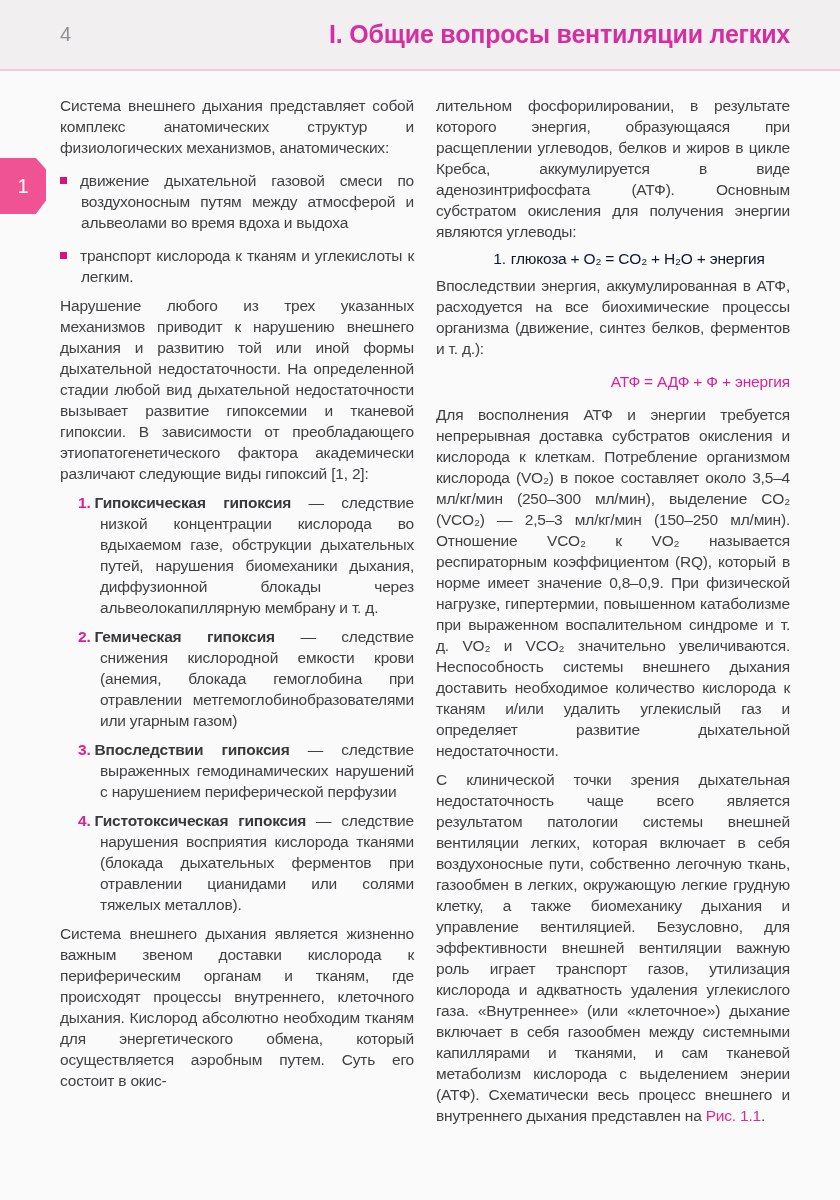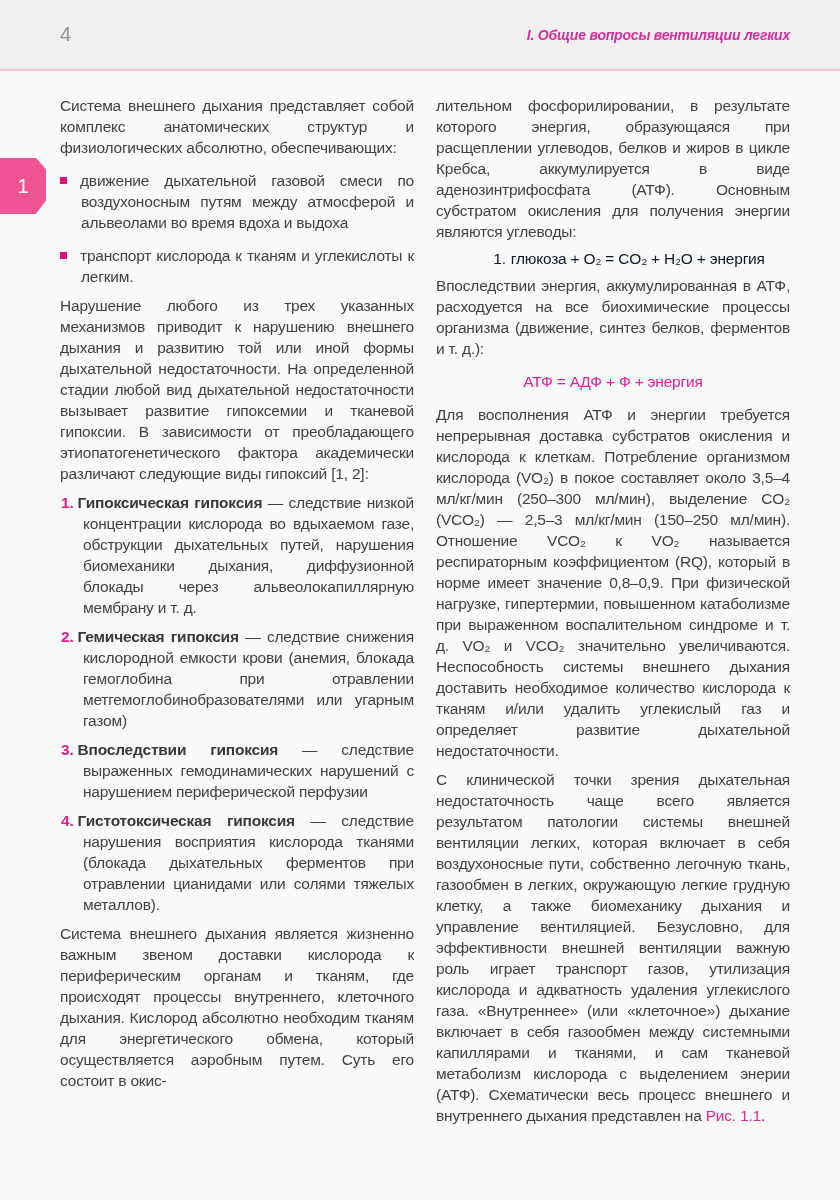--- a/index.html
+++ b/index.html
@@ -14,21 +14,21 @@
 
   
   .page-header{
     height:71px;
     background:#f1eff0;
     border-bottom:2px solid #f2c9da;
     display:flex;align-items:center;justify-content:space-between;
     padding:0 50px 0 60px;box-sizing:border-box;
   }
   .page-num{color:#929096;font-size:20px;font-weight:normal;}
-  .chapter{color:#d62ea0;font-size:14px;font-weight:bold;letter-spacing:-0.2px;font-style:italic;}
+  .chapter{color:#d62ea0;font-size:25px;font-weight:bold;letter-spacing:-0.2px;}
 
   
   .chapter-tab{
     position:absolute;left:0;top:158px;width:46px;height:56px;
     background:#ef5394;
     color:#ffffff;
     display:flex;align-items:center;justify-content:center;
     font-size:20px;
     clip-path:polygon(0 0,78% 0,100% 20%,100% 76%,78% 100%,0 100%);
   }
@@ -53,36 +53,36 @@
   .sq{
     display:inline-block;width:7px;height:7px;
     background:#d9137e;
     margin-right:13px;
     position:relative;top:-2px;
   }
 
   
   .hyp-item{
     padding-left:22px;text-indent:-22px;
-    margin:0 0 8px 1px;
+    margin:0 0 8px 18px;
   }
   .hyp-num{color:#e01d91;font-weight:bold;margin-right:4px;}
   .hyp-term{font-weight:bold;color:#39393c;}
 
   
   .reaction{
     color:#0f172a;
     padding-left:32px;
     margin:2px 0 6px 0;
     text-align:center;
   }
   .rx-num{margin-right:5px;}
   .formula-center{
     color:#d9219a;
-    text-align:center;
+    text-align:right;
     margin:12px 0 12px 0;
   }
 
   .fig-ref{color:#e3288e;text-decoration:none;cursor:pointer;}
 </style>
 </head>
 <body>
 
 <div class="page">
 
@@ -91,21 +91,21 @@
     <span class="chapter">I. Общие вопросы вентиляции легких</span>
   </header>
 
   <div class="chapter-tab">
     <span>1</span>
   </div>
 
   <main class="columns">
 
     <section class="col">
-      <p>Система внешнего дыхания представляет собой комплекс анатомических структур и физиологических абсолютно, обеспечивающих:</p>
+      <p>Система внешнего дыхания представляет собой комплекс анатомических структур и физиологических механизмов, анатомических:</p>
 
       <div class="bullet-item">
         <span class="sq"></span><span>движение дыхательной газовой смеси по воздухоносным путям между атмосферой и альвеолами во время вдоха и выдоха</span>
       </div>
       <div class="bullet-item">
         <span class="sq"></span><span>транспорт кислорода к тканям и углекислоты к легким.</span>
       </div>
 
       <p>Нарушение любого из трех указанных механизмов приводит к нарушению внешнего дыхания и развитию той или иной формы дыхательной недостаточности. На определенной стадии любой вид дыхательной недостаточности вызывает развитие гипоксемии и тканевой гипоксии. В зависимости от преобладающего этиопатогенетического фактора академически различают следующие виды гипоксий [1, 2]:</p>
 

